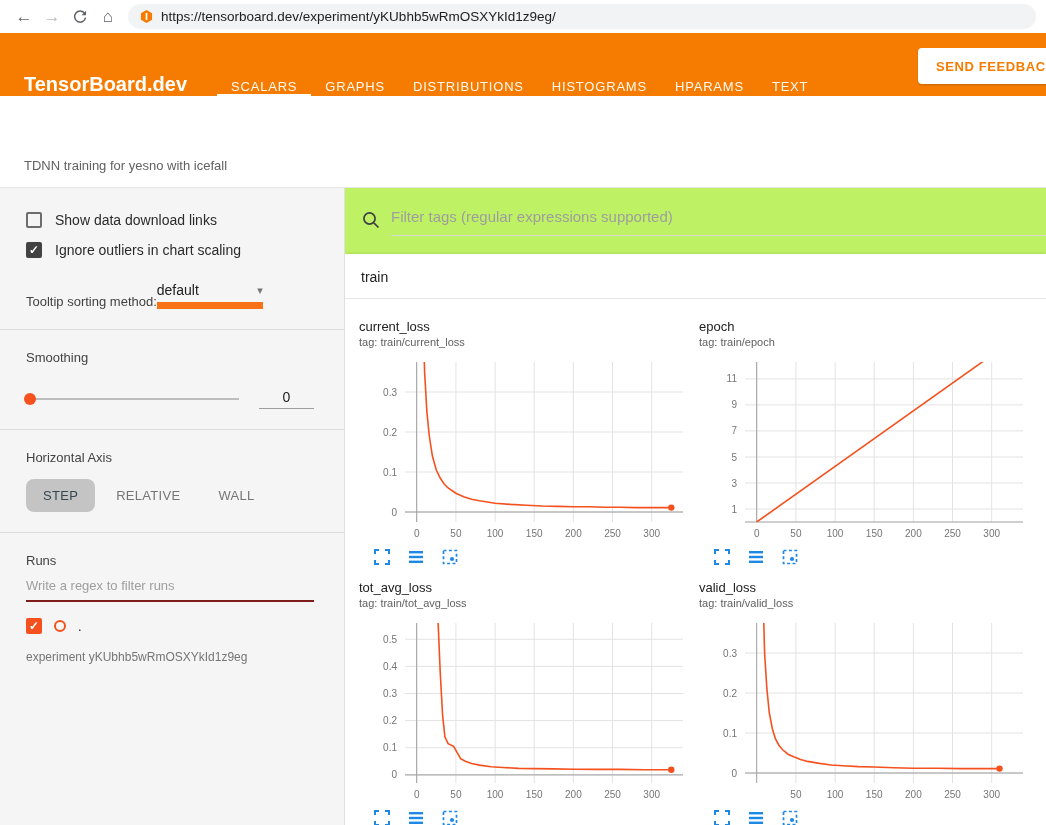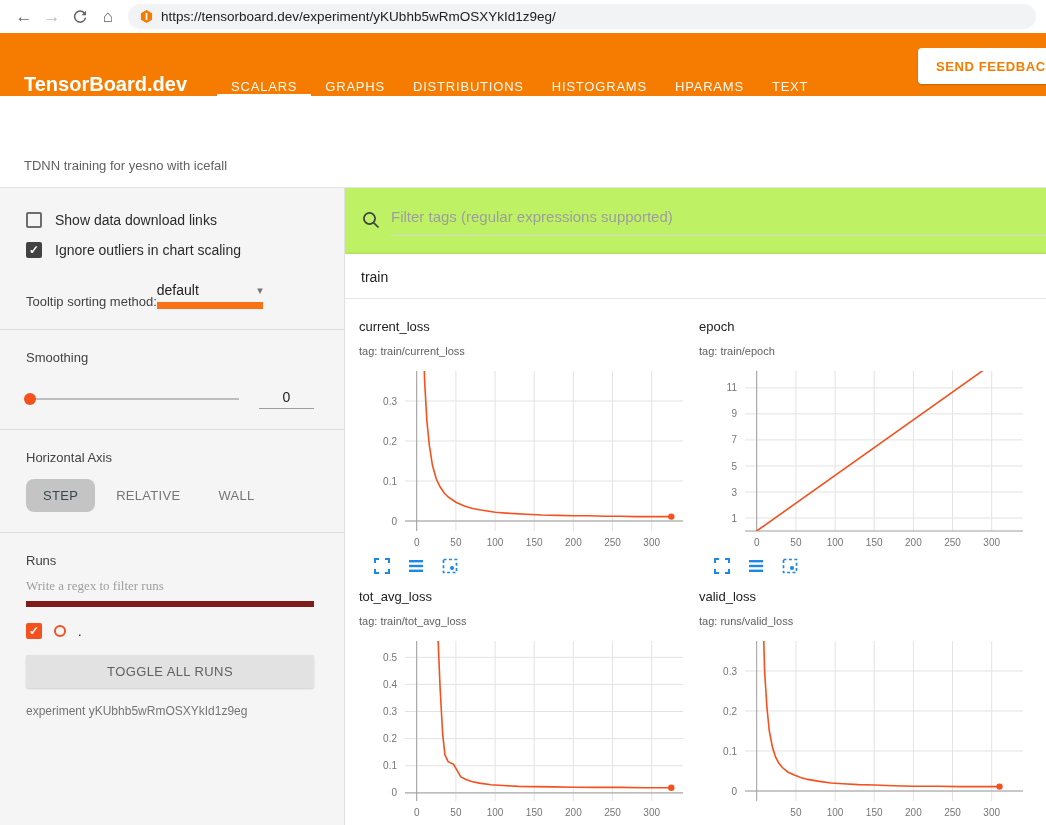--- a/index.html
+++ b/index.html
@@ -58,43 +58,43 @@
   .slider-row { display: flex; align-items: center; gap: 20px; margin-top: 24px; }
   .slider-track { position: relative; flex: 1; height: 2px; background: #bdbdbd; cursor: pointer; }
   .slider-thumb { position: absolute; left: -2px; top: -5px; width: 12px; height: 12px;
                   border-radius: 50%; background: #f4511e; cursor: grab; }
   .smoothing-value { width: 55px; border: none; border-bottom: 1px solid #9e9e9e; background: transparent;
                      font-size: 14px; color: #212121; text-align: center; padding-bottom: 3px; }
   .axis-buttons { display: flex; gap: 4px; margin-top: 14px; }
   .axis-btn { padding: 9px 17px; font-size: 13px; letter-spacing: 0.3px; color: #757575;
               background: transparent; border: none; border-radius: 8px; cursor: pointer; }
   .axis-btn.selected { background: #c4c4c4; color: #37474f; }
-  .runs-filter { width: 100%; border: none; border-bottom: 6px solid #7f1d1d; background: transparent;
-                 font-size: 13px; padding: 10px 0 7px; color: #212121; font-family: Liberation Serif, serif; }
+  .runs-filter { width: 100%; border: none; border-bottom: 2px solid #7f1d1d; background: transparent;
+                 font-size: 13px; padding: 10px 0 7px; color: #212121; }
   ::placeholder { color: #9e9e9e; opacity: 1; }
   .run-row { display: flex; align-items: center; gap: 12px; margin-top: 16px; }
   .run-circle { width: 12px; height: 12px; border: 2px solid #f4511e; border-radius: 50%; flex: none; cursor: pointer; }
   .run-label { font-size: 13px; color: #212121; }
   .toggle-runs-btn { margin-top: 16px; width: 100%; height: 33px; background: #e2e2e2; border: none;
                      border-radius: 2px; font-size: 13px; color: #616161; letter-spacing: 0.4px;
                      cursor: pointer; box-shadow: 0 1px 2px rgba(0,0,0,0.15); }
   .experiment-caption { margin-top: 16px; font-size: 12px; color: #757575; }
 
   
   .main { flex: 1; background: #bef264; overflow: hidden; }
   .filter-row { display: flex; align-items: center; gap: 10px; padding: 16px 0 0 16px; }
   .filter-input { flex: 1; border: none; border-bottom: 1px solid #d9d9d9; background: transparent;
                   font-size: 15px; padding: 4px 0 10px; color: #212121; }
   .card { margin-top: 18px; background: #fff; box-shadow: 0 1px 4px rgba(0,0,0,0.28); }
   .card-header { padding: 15px 16px 13px; font-size: 14px; color: #212121;
                  border-bottom: 1px solid #e6e6e6; cursor: pointer; }
   .charts-grid { display: flex; flex-wrap: wrap; padding: 6px 4px 16px 14px; }
   .chart-card { width: 334px; margin: 14px 6px 0 0; }
   .chart-title { font-size: 13px; color: #212121; }
-  .chart-subtitle { font-size: 11px; color: #616161; margin-top: 11px; }
+  .chart-subtitle { font-size: 11px; color: #616161; margin-top: 2px; }
   svg.plot { margin-top: 8px; display: block; }
   .chart-icons { display: flex; gap: 16px; padding-left: 14px; margin-top: 2px; }
   .chart-icon { width: 18px; height: 18px; cursor: pointer; }
 </style>
 </head>
 <body>
 
 <div class="browser-bar">
   <div class="nav-icon">←</div>
   <div class="nav-icon disabled">→</div>
@@ -178,21 +178,20 @@
     <input class="runs-filter" placeholder="Write a regex to filter runs" style="">
 
     <div class="run-row">
       <span class="checkbox orange">
         <span>✓</span>
       </span>
       <span class="run-circle"></span>
       <span class="run-label">.</span>
     </div>
 
-    <button class="toggle-runs-btn">TOGGLE ALL RUNS</button>
     <div class="experiment-caption">experiment yKUbhb5wRmOSXYkId1z9eg</div>
   </aside>
 
   <main class="main">
     <div class="filter-row">
       <svg width="20" height="20" viewBox="0 0 20 20">
         <circle cx="8.5" cy="8.5" r="5.6" fill="none" stroke="#3c4043" stroke-width="1.7"></circle>
         <line x1="12.8" y1="12.8" x2="17.5" y2="17.5" stroke="#3c4043" stroke-width="1.7"></line>
       </svg>
       <input class="filter-input" placeholder="Filter tags (regular expressions supported)" style="">
@@ -359,21 +358,21 @@
       </svg>
       <svg class="chart-icon" viewBox="0 0 18 18">
         <rect x="2.5" y="2.5" width="13" height="13" fill="none" stroke="#1e88e5" stroke-width="1.7" stroke-dasharray="3 2.4"></rect>
         <circle cx="11" cy="11" r="2.1" fill="#1e88e5"></circle>
       </svg>
     </div>
   </div>
 
   <div class="chart-card">
     <div class="chart-title">valid_loss</div>
-    <div class="chart-subtitle">tag: runs/valid_loss</div>
+    <div class="chart-subtitle">tag: train/valid_loss</div>
     <svg class="plot" width="330" height="190">
               <defs>
                 <clipPath id="clip3">
                   <rect x="46" y="6" width="278" height="160"></rect>
                 </clipPath>
               </defs>
               <line x1="46" x2="324" y1="156.0" y2="156.0" stroke="#e3e3e3"></line>
               <text x="38" y="159.5" text-anchor="end" font-size="10" fill="#757575" font-family="Liberation Sans, sans-serif">0</text>
               <line x1="46" x2="324" y1="116.0" y2="116.0" stroke="#e3e3e3"></line>
               <text x="38" y="119.5" text-anchor="end" font-size="10" fill="#757575" font-family="Liberation Sans, sans-serif">0.1</text>

